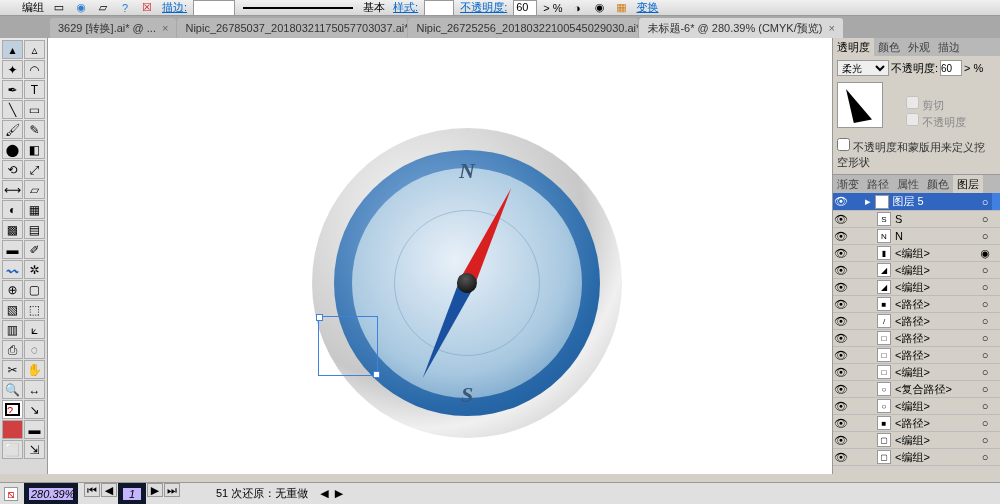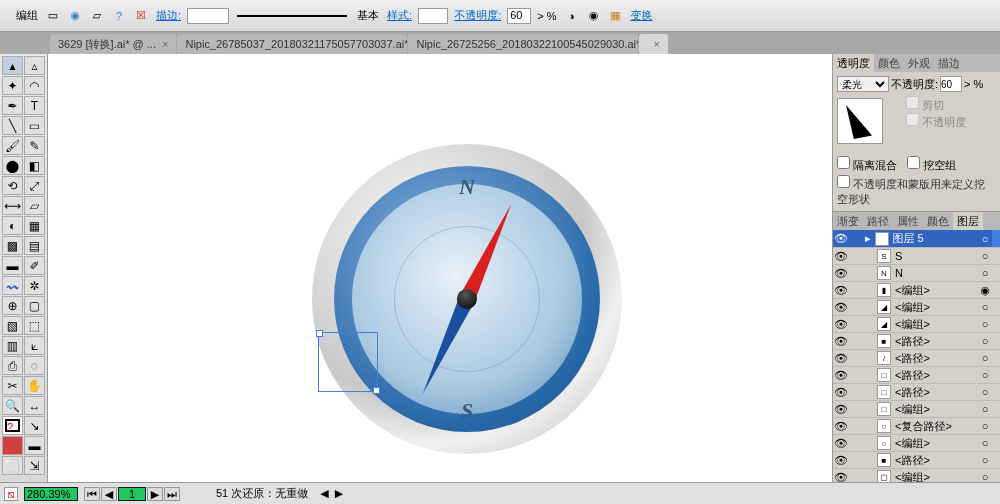--- a/index.html
+++ b/index.html
@@ -1,17 +1,17 @@
 <!DOCTYPE html>
 <html><head>
 <meta charset="utf-8">
 <style>
 *{margin:0;padding:0;box-sizing:border-box;font-family:"Microsoft YaHei",Arial,sans-serif;font-size:11px;}
 body{width:1000px;height:504px;background:#d4d0c8;overflow:hidden;position:relative;}
-.optbar{height:32px;background:linear-gradient(#f0f0f0,#d8d8d8);border-bottom:1px solid #999;display:flex;align-items:center;padding:0 14px;gap:4px;}
+.optbar{height:16px;background:linear-gradient(#f0f0f0,#d8d8d8);border-bottom:1px solid #999;display:flex;align-items:center;padding:0 20px;gap:4px;}
 .optbar .lbl{color:#000;padding:0 2px;}
 .optbar .link{color:#0066cc;text-decoration:underline;cursor:pointer;padding:0 2px;}
 .optbar .fld{background:#fff;border:1px solid #999;height:16px;padding:0 2px;min-width:20px;display:inline-block;}
 .optbar .icn{width:18px;height:18px;display:inline-flex;align-items:center;justify-content:center;}
 .tabbar{height:22px;background:#a8a8a8;display:flex;align-items:flex-end;gap:1px;padding-left:50px;}
 .tab{height:20px;background:#b8b8b8;padding:0 8px;display:flex;align-items:center;border-radius:3px 3px 0 0;font-size:10px;color:#333;max-width:230px;overflow:hidden;white-space:nowrap;}
 .tab .x{margin-left:6px;color:#666;cursor:pointer;}
 .tab.active{background:#d8d8d8;}
 .main{display:flex;height:436px;}
 .toolbox{width:48px;background:linear-gradient(#e8e8e8,#d8d8d8);border-right:1px solid #999;display:flex;flex-direction:column;align-items:center;padding:2px;gap:1px;}
@@ -36,36 +36,36 @@
 .selbox::after{right:-3px;bottom:-3px;}
 .panels{width:168px;background:#d4d0c8;border-left:1px solid #999;display:flex;flex-direction:column;}
 .ptabs{height:18px;background:#b8b8b8;display:flex;font-size:10px;}
 .ptab{padding:2px 4px;cursor:pointer;color:#444;}
 .ptab.on{background:#d4d0c8;color:#000;}
 .pbody{background:#d4d0c8;padding:4px;border-bottom:1px solid #999;}
 .blendrow{display:flex;align-items:center;gap:2px;font-size:10px;}
 .blendrow select,.blendrow input{font-size:10px;height:16px;border:1px solid #999;}
 .preview{width:46px;height:46px;background:#fff;border:1px solid #999;margin:6px 0;display:inline-block;position:relative;}
 .preview::after{content:'';position:absolute;left:8px;top:6px;width:26px;height:34px;background:#000;clip-path:polygon(0 0,100% 90%,30% 100%);}
-.checks{display:inline-block;vertical-align:top;margin-left:20px;margin-top:4px;font-size:10px;}
+.checks{display:inline-block;vertical-align:top;margin-left:20px;margin-top:20px;font-size:10px;}
 .checks label{display:block;color:#888;}
 .chk2{display:flex;gap:10px;font-size:10px;margin-top:4px;}
 .smalltxt{font-size:10px;color:#333;margin-top:2px;}
 .ptabs2{height:18px;background:#b8b8b8;display:flex;font-size:9px;overflow:hidden;}
 .layers{flex:1;overflow-y:auto;background:#d4d0c8;}
 .layer{display:flex;align-items:center;height:17px;border-bottom:1px solid #bbb;font-size:10px;}
 .layer.top{background:#3066c0;color:#fff;height:18px;}
 .eye{width:16px;text-align:center;}
 .lock{width:14px;}
 .indent{width:12px;}
 .thumb{width:14px;height:14px;border:1px solid #999;background:#fff;margin:0 2px;display:inline-flex;align-items:center;justify-content:center;font-size:8px;}
 .lname{flex:1;padding-left:2px;white-space:nowrap;overflow:hidden;}
 .target{width:14px;text-align:center;}
 .statusbar{position:absolute;bottom:0;left:0;right:0;height:22px;background:#e0e0e0;border-top:1px solid #999;display:flex;align-items:center;padding:0 4px;gap:6px;font-size:10px;}
-.statusbar .zfld{background:#22c55e;border:1px solid #0f172a;padding:0 2px;width:54px;}
+.statusbar .zfld{background:#c4b5fd;border:5px solid #0f172a;padding:0 2px;width:54px;font-style:italic;}
 .statusbar .nav{display:flex;gap:1px;}
 .statusbar .nbtn{width:16px;height:14px;background:#ddd;border:1px solid #999;text-align:center;line-height:12px;cursor:pointer;}
 </style>
 </head>
 <body>
 
 <div class="optbar">
   <span class="lbl">编组</span>
   <span class="icn">▭</span>
   <span class="icn" style="color:#3080d0">◉</span>
@@ -92,20 +92,21 @@
       <span>3629  [转换].ai* @ ...</span>
       <span class="x">×</span>
     </div>
   <div class="tab">
       <span>Nipic_26785037_20180321175057703037.ai* @</span>
     </div>
   <div class="tab">
       <span>Nipic_26725256_20180322100545029030.ai* @</span>
     </div>
   <div class="tab active">
+      <span>未标题-6* @ 280.39% (CMYK/预览)</span>
       <span class="x">×</span>
     </div>
 </div>
 
 <div class="main">
 
   <div class="toolbox">
     <div class="trow">
         <div class="tool sel">▴</div>
         <div class="tool">▵</div>
@@ -224,24 +225,20 @@
         <span>不透明度:</span>
         <input style="width: 22px;" value="60">
         <span>&gt; %</span>
       </div>
       <div>
         <div class="preview"></div>
         <div class="checks">
           <label><input type="checkbox" disabled="" style=""> <span>剪切</span></label>
           <label><input type="checkbox" disabled="" style=""> <span>不透明度</span></label>
         </div>
-      </div>
-      <div class="chk2">
-        <label><input type="checkbox" style=""> <span>隔离混合</span></label>
-        <label><input type="checkbox" style=""> <span>挖空组</span></label>
       </div>
       <div class="smalltxt"><label><input type="checkbox" style=""> <span>不透明度和蒙版用来定义挖空形状</span></label></div>
     </div>
     <div class="ptabs2">
       <div class="ptab">渐变</div>
       <div class="ptab">路径</div>
       <div class="ptab">属性</div>
       <div class="ptab">颜色</div>
       <div class="ptab on">图层</div>
     </div>

